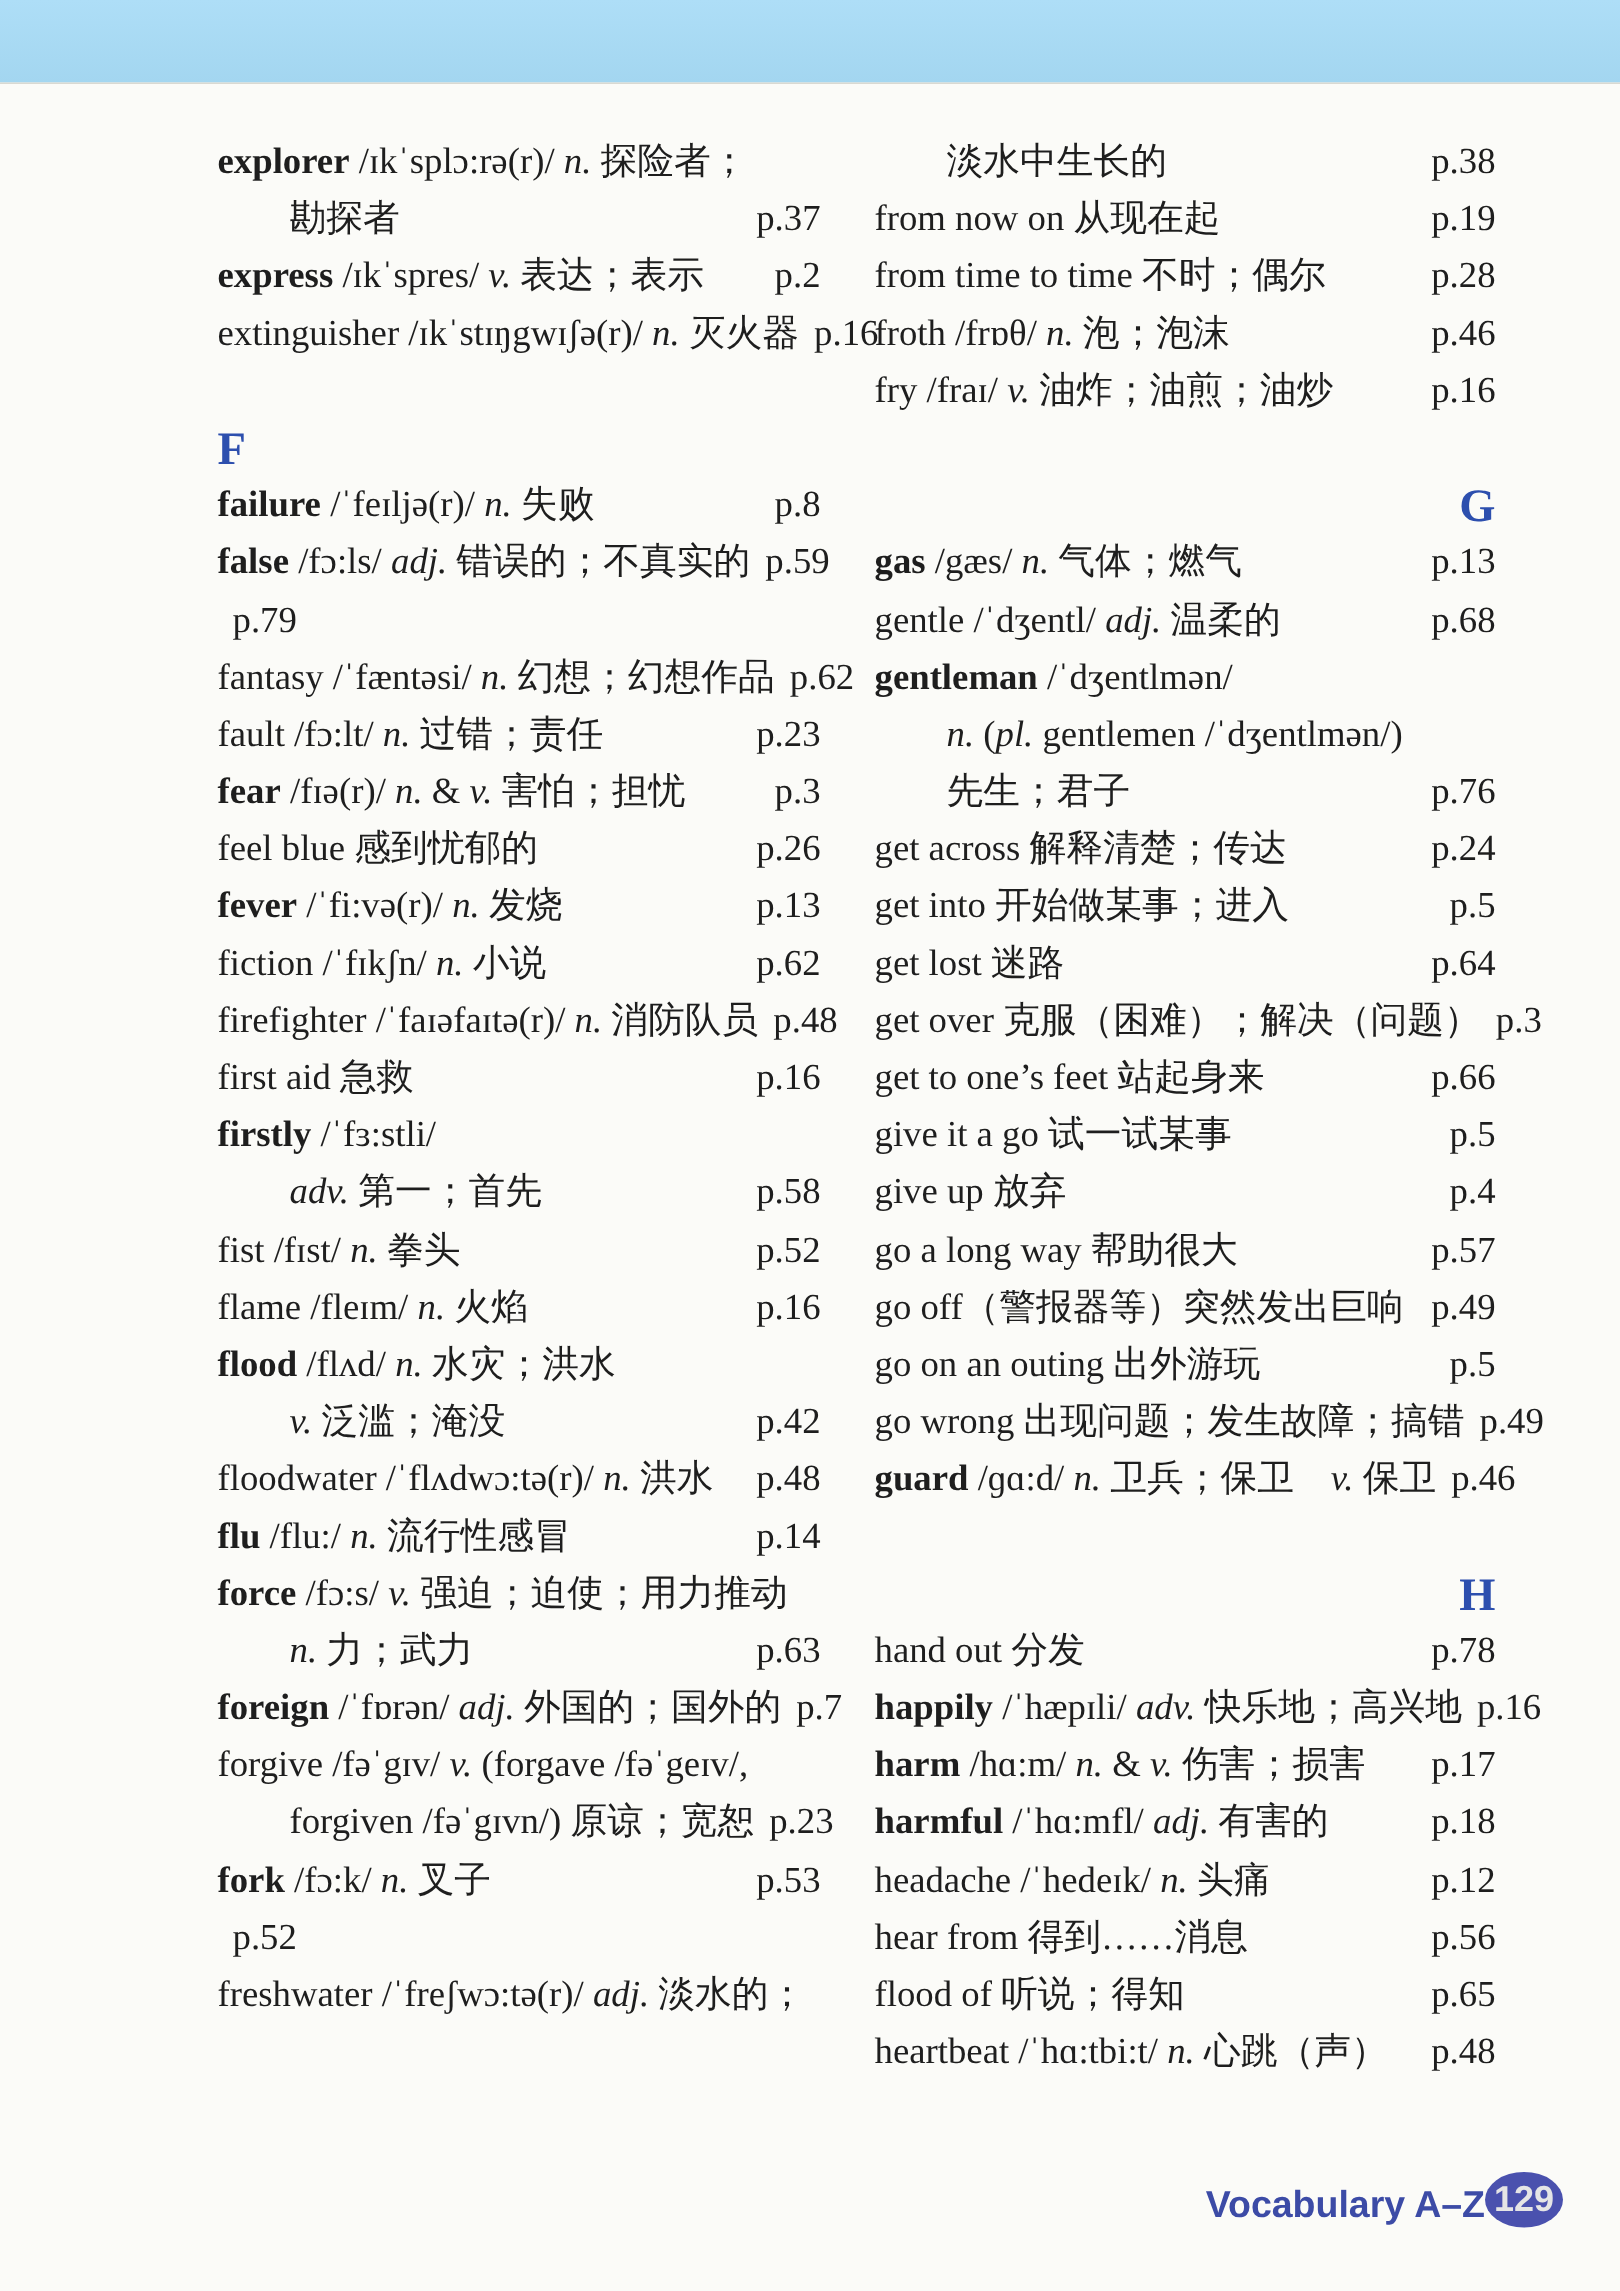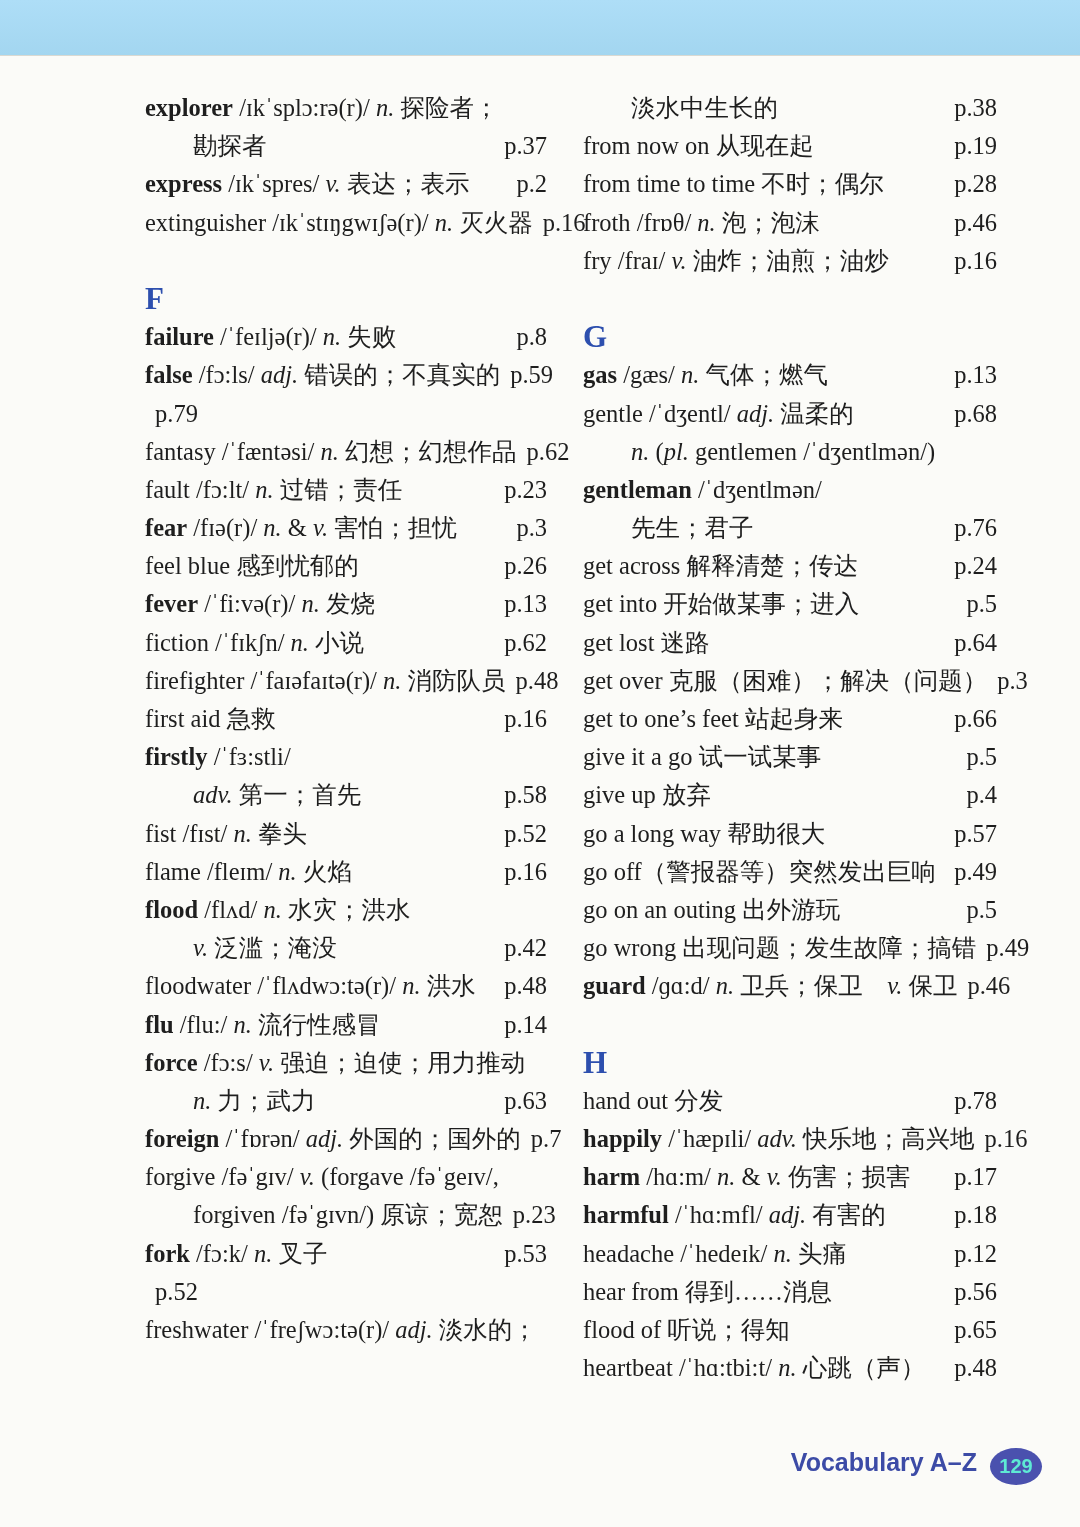--- a/index.html
+++ b/index.html
@@ -9,43 +9,43 @@
     font-family:"Liberation Serif","DejaVu Serif",serif;
     color:#1e1e1e;
   }
   .band{
     height:55px;width:100%;
     background:linear-gradient(180deg,#aedef7 0%,#a3d6f0 100%);
     border-bottom:1px solid #d9d9d2;
   }
   .columns{display:flex;padding:33px 0 0 145px;}
   .col{width:402px;}
-  .col.right{margin-left:36px;width:414px;}
+  .col.right{margin-left:36px;width:414px;text-align:right;}
   .row{
     display:flex;justify-content:space-between;align-items:baseline;
     height:38.2px;line-height:38.2px;font-size:24.5px;white-space:nowrap;
   }
   .row.indent .txt{padding-left:48px;}
   .page-ref{margin-left:10px;}
   .letter-row{
     height:38.2px;line-height:38.2px;margin-top:38.2px;
     font-size:31px;font-weight:bold;color:var(--letter-color,#2d4fae);
   }
   .b{font-weight:bold;}
   .i{font-style:italic;}
   .footer{
     position:absolute;top:1448px;right:38px;
-    display:flex;align-items:flex-start;gap:13px;
+    display:flex;align-items:flex-end;
     font-family:"Liberation Sans","DejaVu Sans",sans-serif;
   }
   .footer-label{color:var(--footer-color,#3c4ba6);font-weight:bold;font-size:25px;}
   .badge{
     min-width:52px;height:37px;border-radius:50%;
-    background:var(--badge-color,#4a51ae);color:#5eead4;
-    font-size:20px;font-weight:bold;
+    background:var(--badge-color,#4a51ae);color:#e5e5e5;
+    font-size:24px;font-weight:bold;
     display:flex;align-items:center;justify-content:center;
   }
 </style>
 </head>
 <body style="--letter-color: #2d4fae; --footer-color: #3c4ba6; --badge-color: #4a51ae; color: rgb(30, 30, 30);">
 
 <div class="band"></div>
 
 <div class="columns">
   <div class="col left">
@@ -190,25 +190,25 @@
       </div>
       <div class="letter-row">G</div>
       <div class="row">
         <span class="txt"><span class="b">gas</span><span> /gæs/ </span><span class="i">n.</span><span> 气体；燃气</span></span>
         <span class="page-ref">p.13</span>
       </div>
       <div class="row">
         <span class="txt"><span>gentle /ˈdʒentl/ </span><span class="i">adj.</span><span> 温柔的</span></span>
         <span class="page-ref">p.68</span>
       </div>
+      <div class="row">
+        <span class="txt"><span class="b">gentleman</span><span> /ˈdʒentlmən/</span></span>
+      </div>
       <div class="row indent">
         <span class="txt"><span class="i">n.</span><span> (</span><span class="i">pl.</span><span> gentlemen /ˈdʒentlmən/)</span></span>
-      </div>
-      <div class="row">
-        <span class="txt"><span class="b">gentleman</span><span> /ˈdʒentlmən/</span></span>
       </div>
       <div class="row indent">
         <span class="txt"><span>先生；君子</span></span>
         <span class="page-ref">p.76</span>
       </div>
       <div class="row">
         <span class="txt"><span>get across 解释清楚；传达</span></span>
         <span class="page-ref">p.24</span>
       </div>
       <div class="row">

